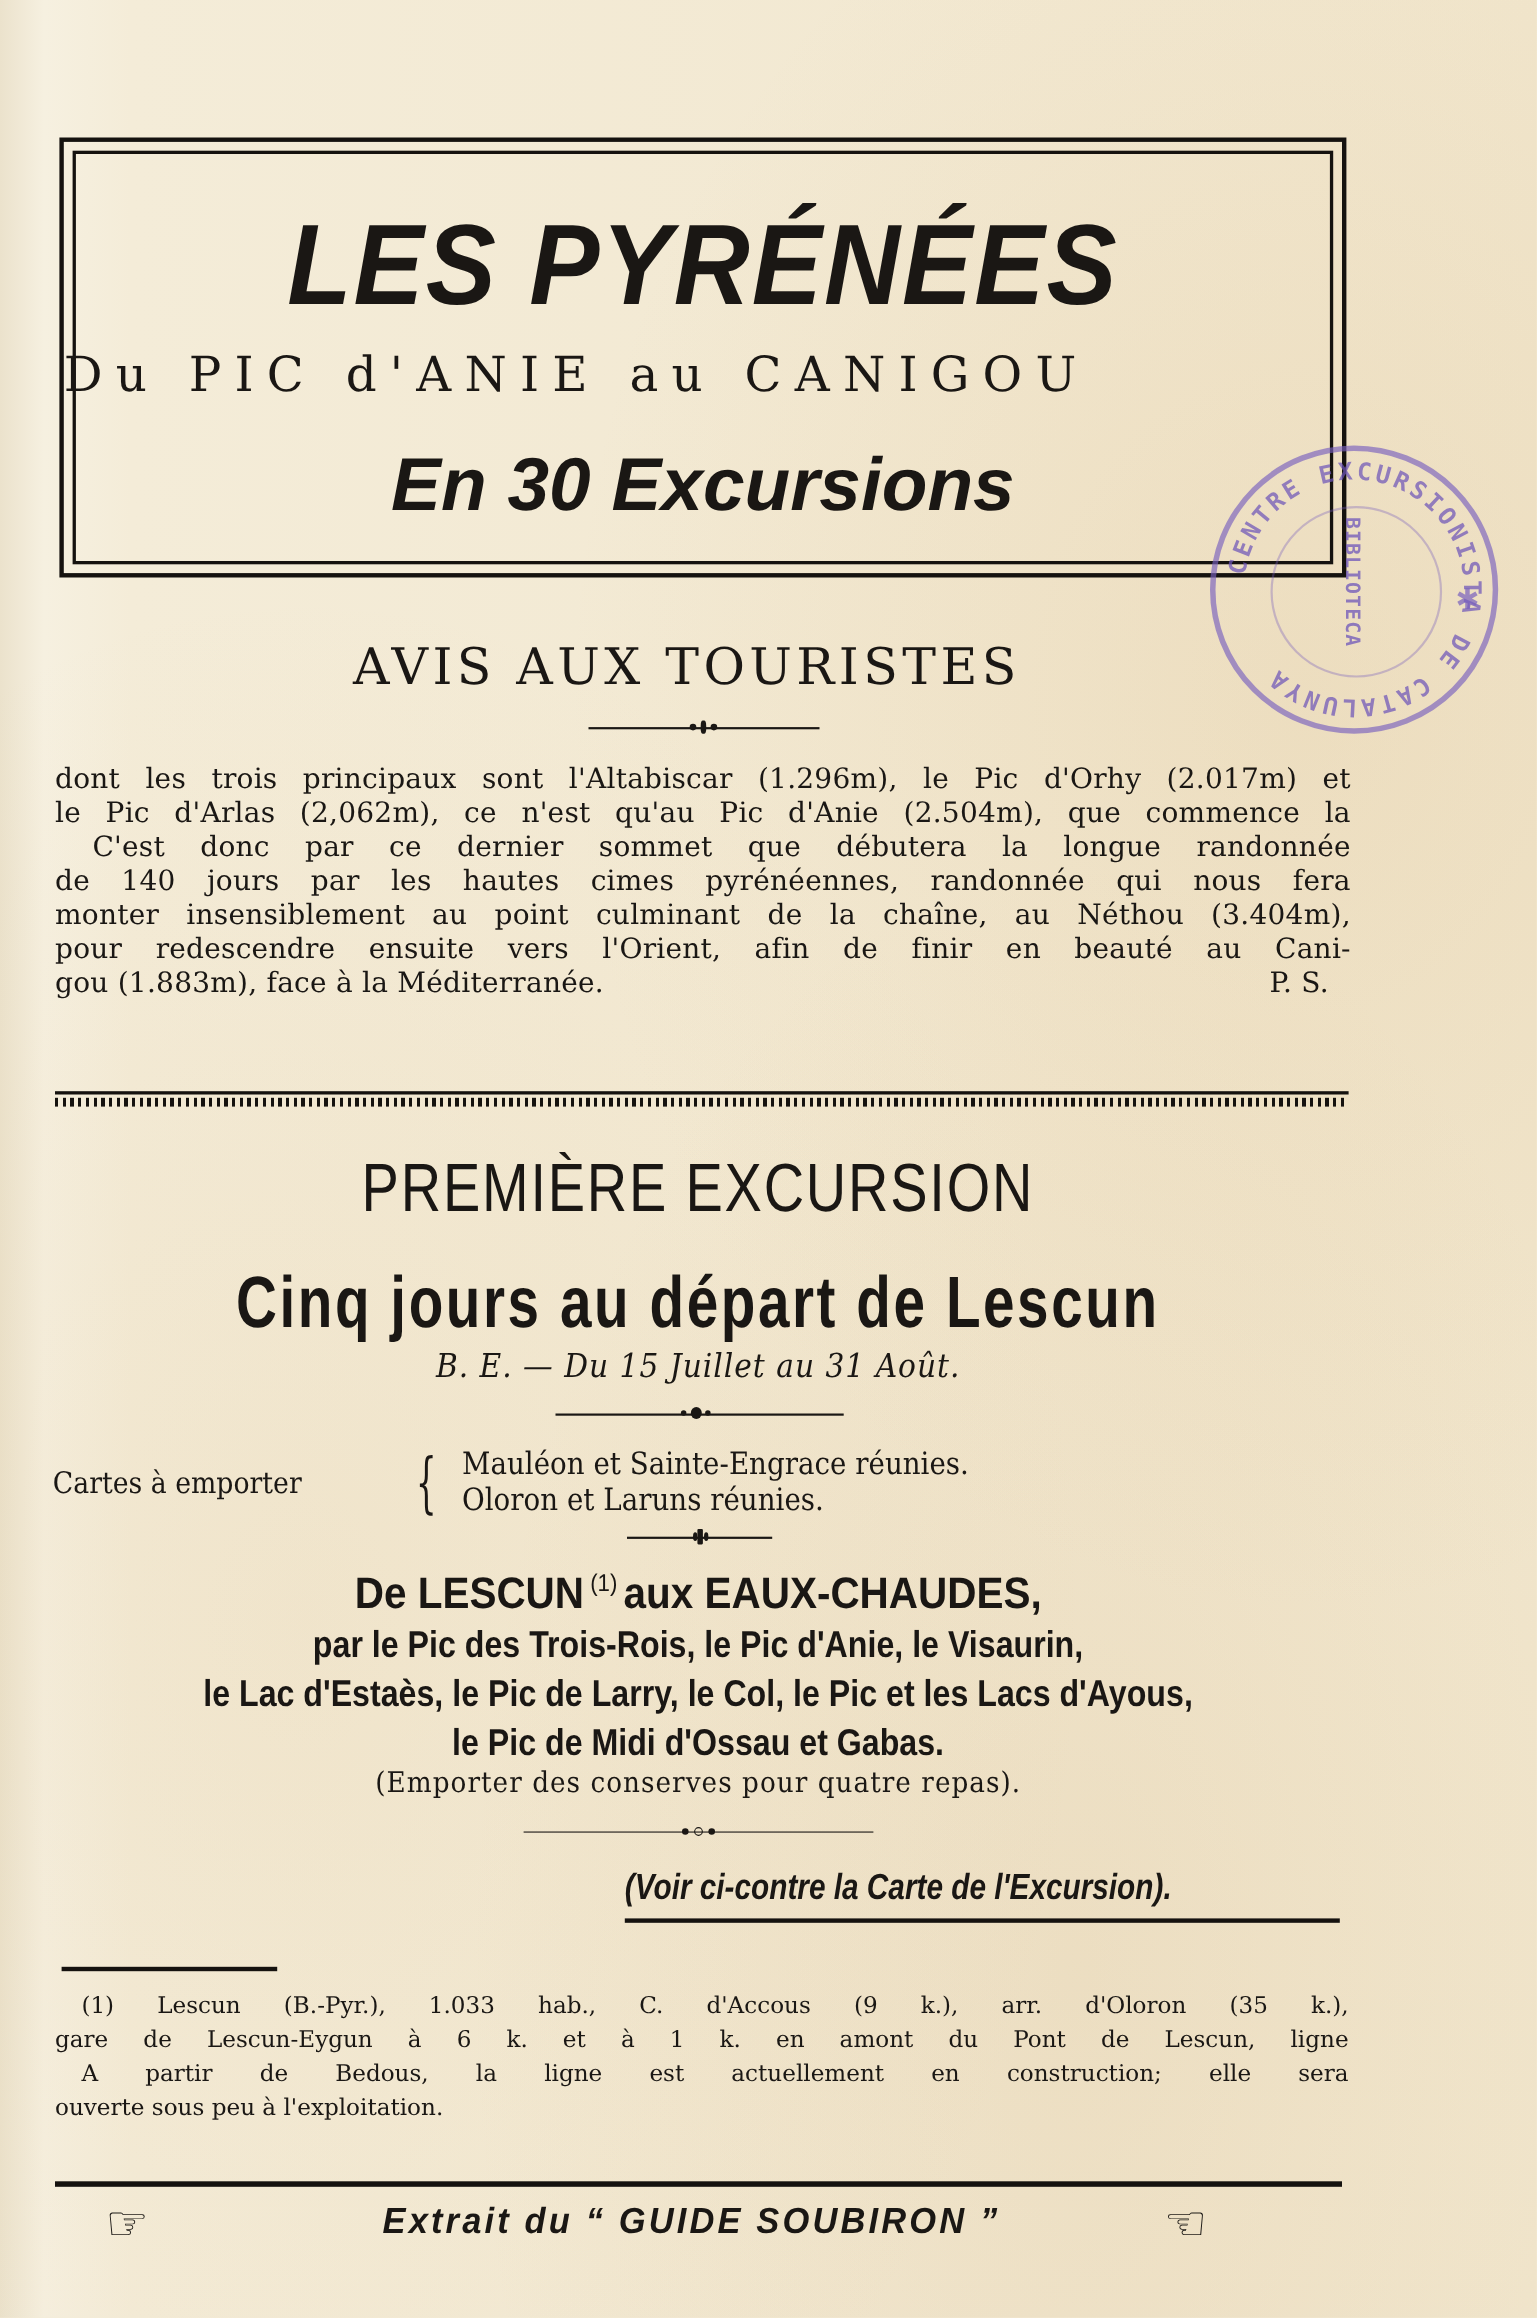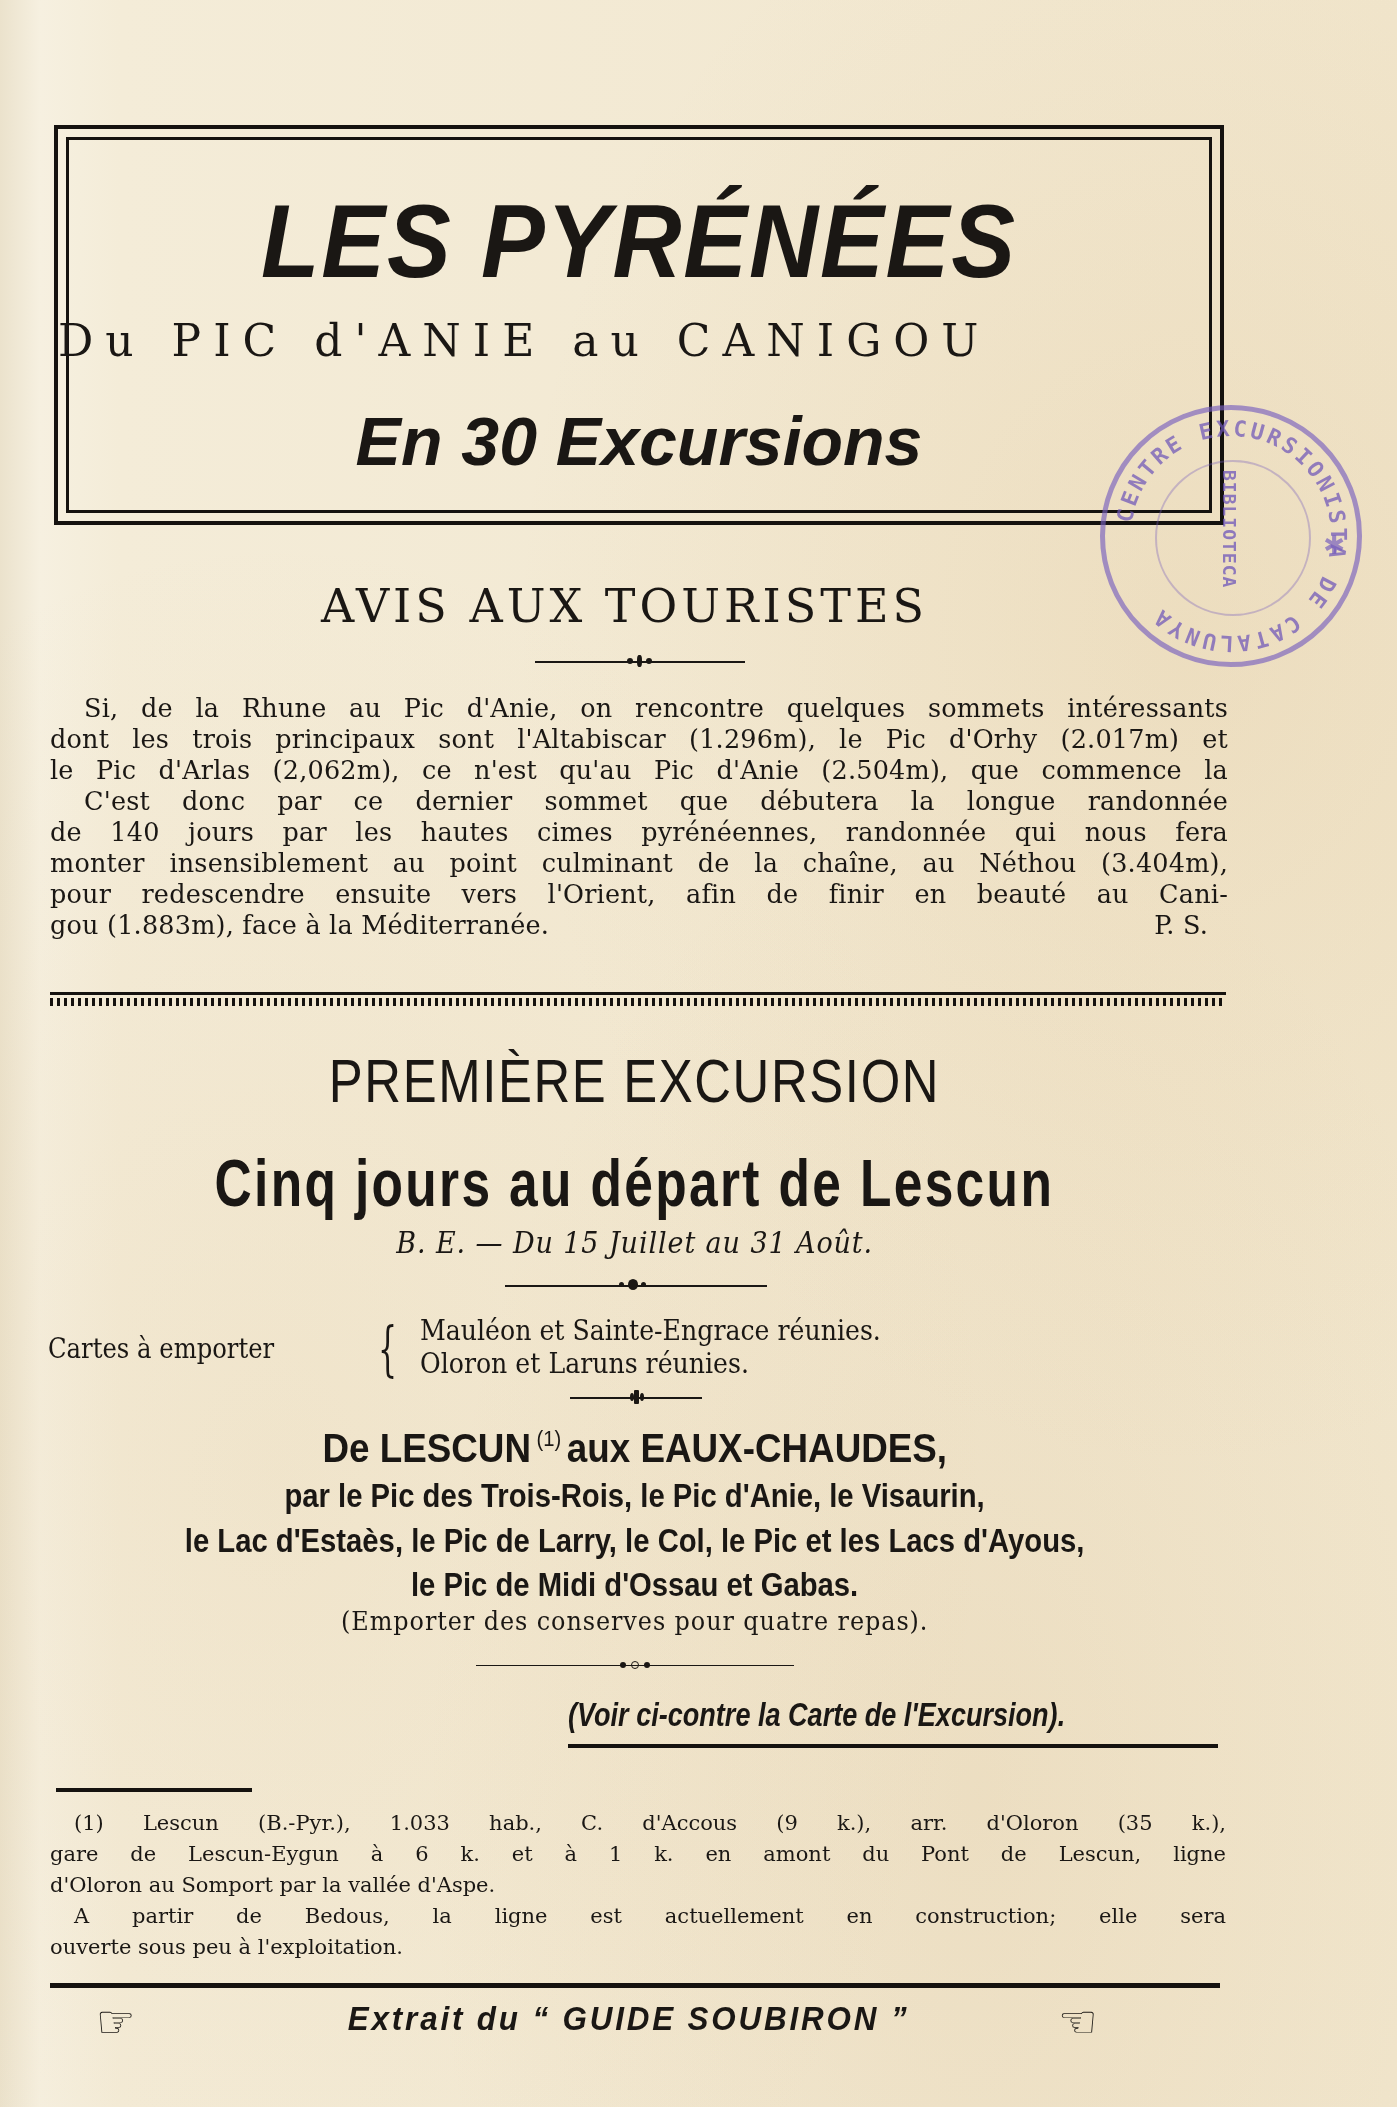--- a/index.html
+++ b/index.html
@@ -198,23 +198,20 @@
 
   <div class="avis-heading">AVIS AUX TOURISTES</div>
   <div class="ornament" style="left:535px; top:655px; width:210px; height:12px;">
     <div class="line" style="left:0; width:210px; height:1.5px;"></div>
     <div class="dot" style="left:92px; top:3px; width:6px; height:6px;"></div>
     <div class="dot" style="left:102px; top:0px; width:5px; height:12px; border-radius:40%;"></div>
     <div class="dot" style="left:111px; top:3px; width:6px; height:6px;"></div>
   </div>
 
   <div class="avis-body">
-    <p>
-      <span class="line-item">Si, de la Rhune au Pic d'Anie, on rencontre quelques sommets intéressants</span>
-    </p>
     <p style="text-indent:0">
       <span class="line-item">dont les trois principaux sont l'Altabiscar (1.296m), le Pic d'Orhy (2.017m) et</span>
     </p>
     <p style="text-indent:0">
       <span class="line-item">le Pic d'Arlas (2,062m), ce n'est qu'au Pic d'Anie (2.504m), que commence la</span>
     </p>
     <p>
       <span class="line-item">C'est donc par ce dernier sommet que débutera la longue randonnée</span>
     </p>
     <p style="text-indent:0">
@@ -279,23 +276,20 @@
   <div class="voir">(Voir ci-contre la Carte de l'Excursion).</div>
   <div class="voir-rule"></div>
 
   <div class="fn-rule"></div>
   <div class="footnote">
     <p>
         <span class="l">(1) Lescun (B.-Pyr.), 1.033 hab., C. d'Accous (9 k.), arr. d'Oloron (35 k.),</span>
       </p>
     <p style="text-indent:0">
         <span class="l">gare de Lescun-Eygun à 6 k. et à 1 k. en amont du Pont de Lescun, ligne</span>
-      </p>
-    <p class="last" style="text-indent:0">
-        <span class="l">d'Oloron au Somport par la vallée d'Aspe.</span>
       </p>
     <p>
         <span class="l">A partir de Bedous, la ligne est actuellement en construction; elle sera</span>
       </p>
     <p class="last" style="text-indent:0">
         <span class="l">ouverte sous peu à l'exploitation.</span>
       </p>
   </div>
 
   <div class="bottom-rule"></div>

